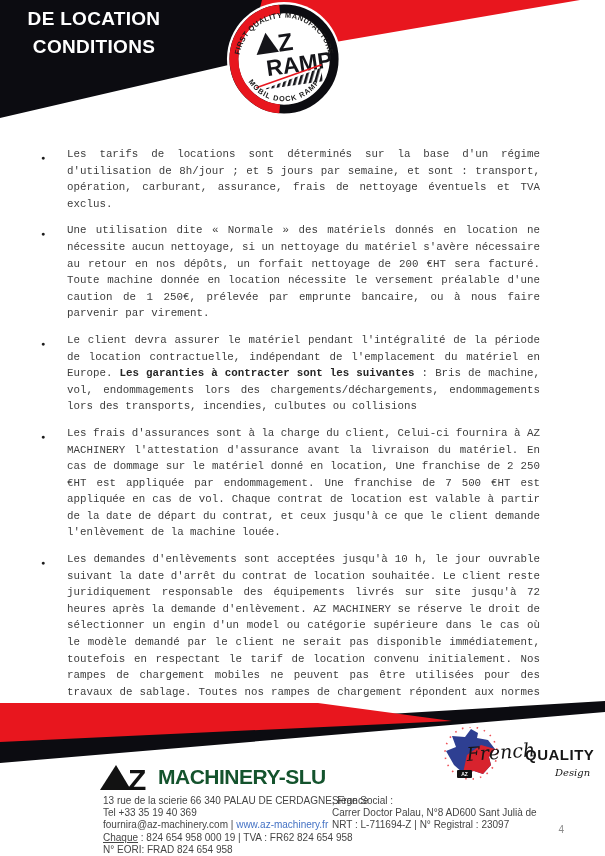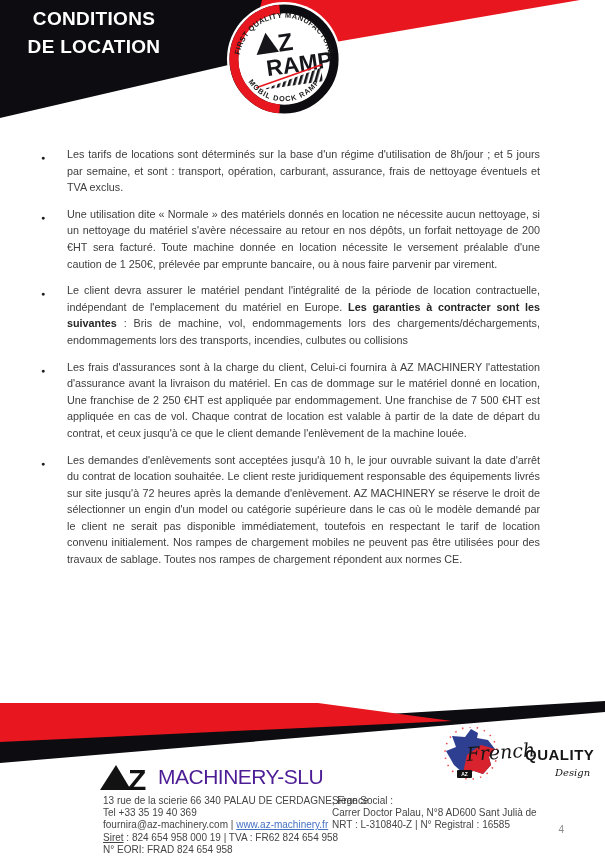--- a/index.html
+++ b/index.html
@@ -11,54 +11,54 @@
   .page{position:absolute;inset:0;background:#fff;}
 
   
   .header-art{position:absolute;left:0;top:0;width:605px;height:130px;}
   .header-title{position:absolute;left:8px;top:5px;width:172px;text-align:center;
       color:#fff;font-weight:bold;font-size:19px;line-height:28px;letter-spacing:.3px;}
   .logo-wrap{position:absolute;left:225px;top:0;width:118px;height:118px;}
 
   
   .conditions{position:absolute;left:40px;top:146px;width:500px;}
-  ul.clist{list-style:none;margin:0;padding:0;}
+  ul.clist{list-style:none;margin:0;padding:0;font-family:Liberation Mono, monospace;}
   ul.clist li{position:relative;padding-left:27px;margin-bottom:10px;
       font-size:10.8px;line-height:16.6px;text-align:justify;color:var(--text);}
   ul.clist li::before{content:"●";position:absolute;left:1px;top:4px;font-size:7px;color:#1c1c1c;}
   ul.clist b{color:#262626;}
 
   
   .footer-art{position:absolute;left:0;top:695px;width:605px;height:75px;}
   .company{position:absolute;left:99px;top:761px;height:32px;display:flex;align-items:center;gap:7px;}
-  .company-name{font-weight:normal;font-size:21px;letter-spacing:-.5px;color:#4c1d95;}
+  .company-name{font-weight:bold;font-size:21px;letter-spacing:-.5px;color:#14532d;}
   .footer-cols{position:absolute;left:103px;top:795px;width:460px;display:flex;}
   .fcol{font-size:10px;line-height:12.2px;color:var(--foot);}
   .fcol.left{width:226px;}
   .fcol.right{width:200px;margin-left:3px;}
   .fline{white-space:nowrap;}
-  .flink{color:var(--link);text-decoration:underline;cursor:pointer;}
+  .flink{color:var(--link);cursor:pointer;}
   .funder{text-decoration:underline;}
   .page-number{position:absolute;left:540px;top:824px;width:24px;text-align:right;
       font-size:10px;color:var(--gray);}
   .quality-logo{position:absolute;left:433px;top:727px;width:170px;height:60px;}
 </style>
 </head>
 <body>
 
 <div class="page">
 
   <svg class="header-art" viewBox="0 0 605 130">
     <polygon points="0,0 302,0 250,60 0,118" fill="var(--ink)"></polygon>
     <polygon points="262,0 580,0 248,57" fill="var(--red)"></polygon>
   </svg>
 
   <div class="header-title">
+    <div>DE LOCATION</div>
     <div>CONDITIONS</div>
-    <div>DE LOCATION</div>
   </div>
 
   <svg class="logo-wrap" viewBox="0 0 120 120">
     <defs>
       <pattern id="hat" width="5" height="10" patternUnits="userSpaceOnUse" patternTransform="rotate(24 0 0)">
         <rect x="0" y="0" width="2.6" height="10" fill="#15151a"></rect>
       </pattern>
       <path id="arcTop" d="M14,64 A46,46 0 0 1 106,64" fill="none"></path>
       <path id="arcBot" d="M17,60 A43,43 0 0 0 103,60" fill="none"></path>
     </defs>
@@ -101,27 +101,27 @@
       <text x="29" y="28" font-size="30" font-weight="bold" fill="#121212" font-family="Liberation Sans, sans-serif">Z</text>
     </svg>
     <span class="company-name">MACHINERY-SLU</span>
   </div>
 
   <div class="footer-cols">
     <div class="fcol left">
         <div class="fline"><span>13 rue de la scierie 66 340 PALAU DE CERDAGNE, France</span></div>
         <div class="fline"><span>Tel +33 35 19 40 369</span></div>
         <div class="fline"><span>fournira@az-machinery.com  | </span><span class="flink">www.az-machinery.fr</span></div>
-        <div class="fline"><span class="funder">Siret</span><span> : 824 654 958 000 19 | TVA : FR62 824 654 958</span></div>
+        <div class="fline"><span class="funder">Chaque</span><span> : 824 654 958 000 19 | TVA : FR62 824 654 958</span></div>
         <div class="fline"><span>N° EORI: FRAD 824 654 958</span></div>
       </div>
     <div class="fcol right">
         <div class="fline"><span>Siège Social :</span></div>
         <div class="fline"><span>Carrer Doctor Palau, N°8 AD600 Sant Julià de</span></div>
-        <div class="fline"><span>NRT : L-310840-Z | N° Registral : 16585</span></div>
+        <div class="fline"><span>NRT : L-711694-Z | N° Registral : 23097</span></div>
       </div>
   </div>
 
   <svg class="quality-logo" viewBox="0 0 170 60">
     <circle cx="38" cy="26" r="26" fill="none" stroke="var(--red)" stroke-width="1.6" stroke-dasharray="1.5 6" opacity="0.75"></circle>
     <path fill="#2e3f92" d="M38,2 L45,6 L44,11 L55,13 L62,22 L56,30 L58,38 L50,47 L41,44 L30,46 L21,38 L13,24 L23,20 L19,9 L32,10 Z"></path>
     <polygon fill="#d8232e" points="62,22 56,30 58,38 50,47 41,44 30,46 34,28 48,18"></polygon>
     <rect x="24" y="43" width="15" height="8" rx="1" fill="#121212"></rect>
     <text x="31.5" y="49" font-size="5" font-weight="bold" fill="#fff" text-anchor="middle">AZ</text>
     <text x="34" y="34" transform="rotate(-4 34 34)" font-family="DejaVu Serif, serif" font-style="italic" font-size="19" fill="#161616">French</text>

